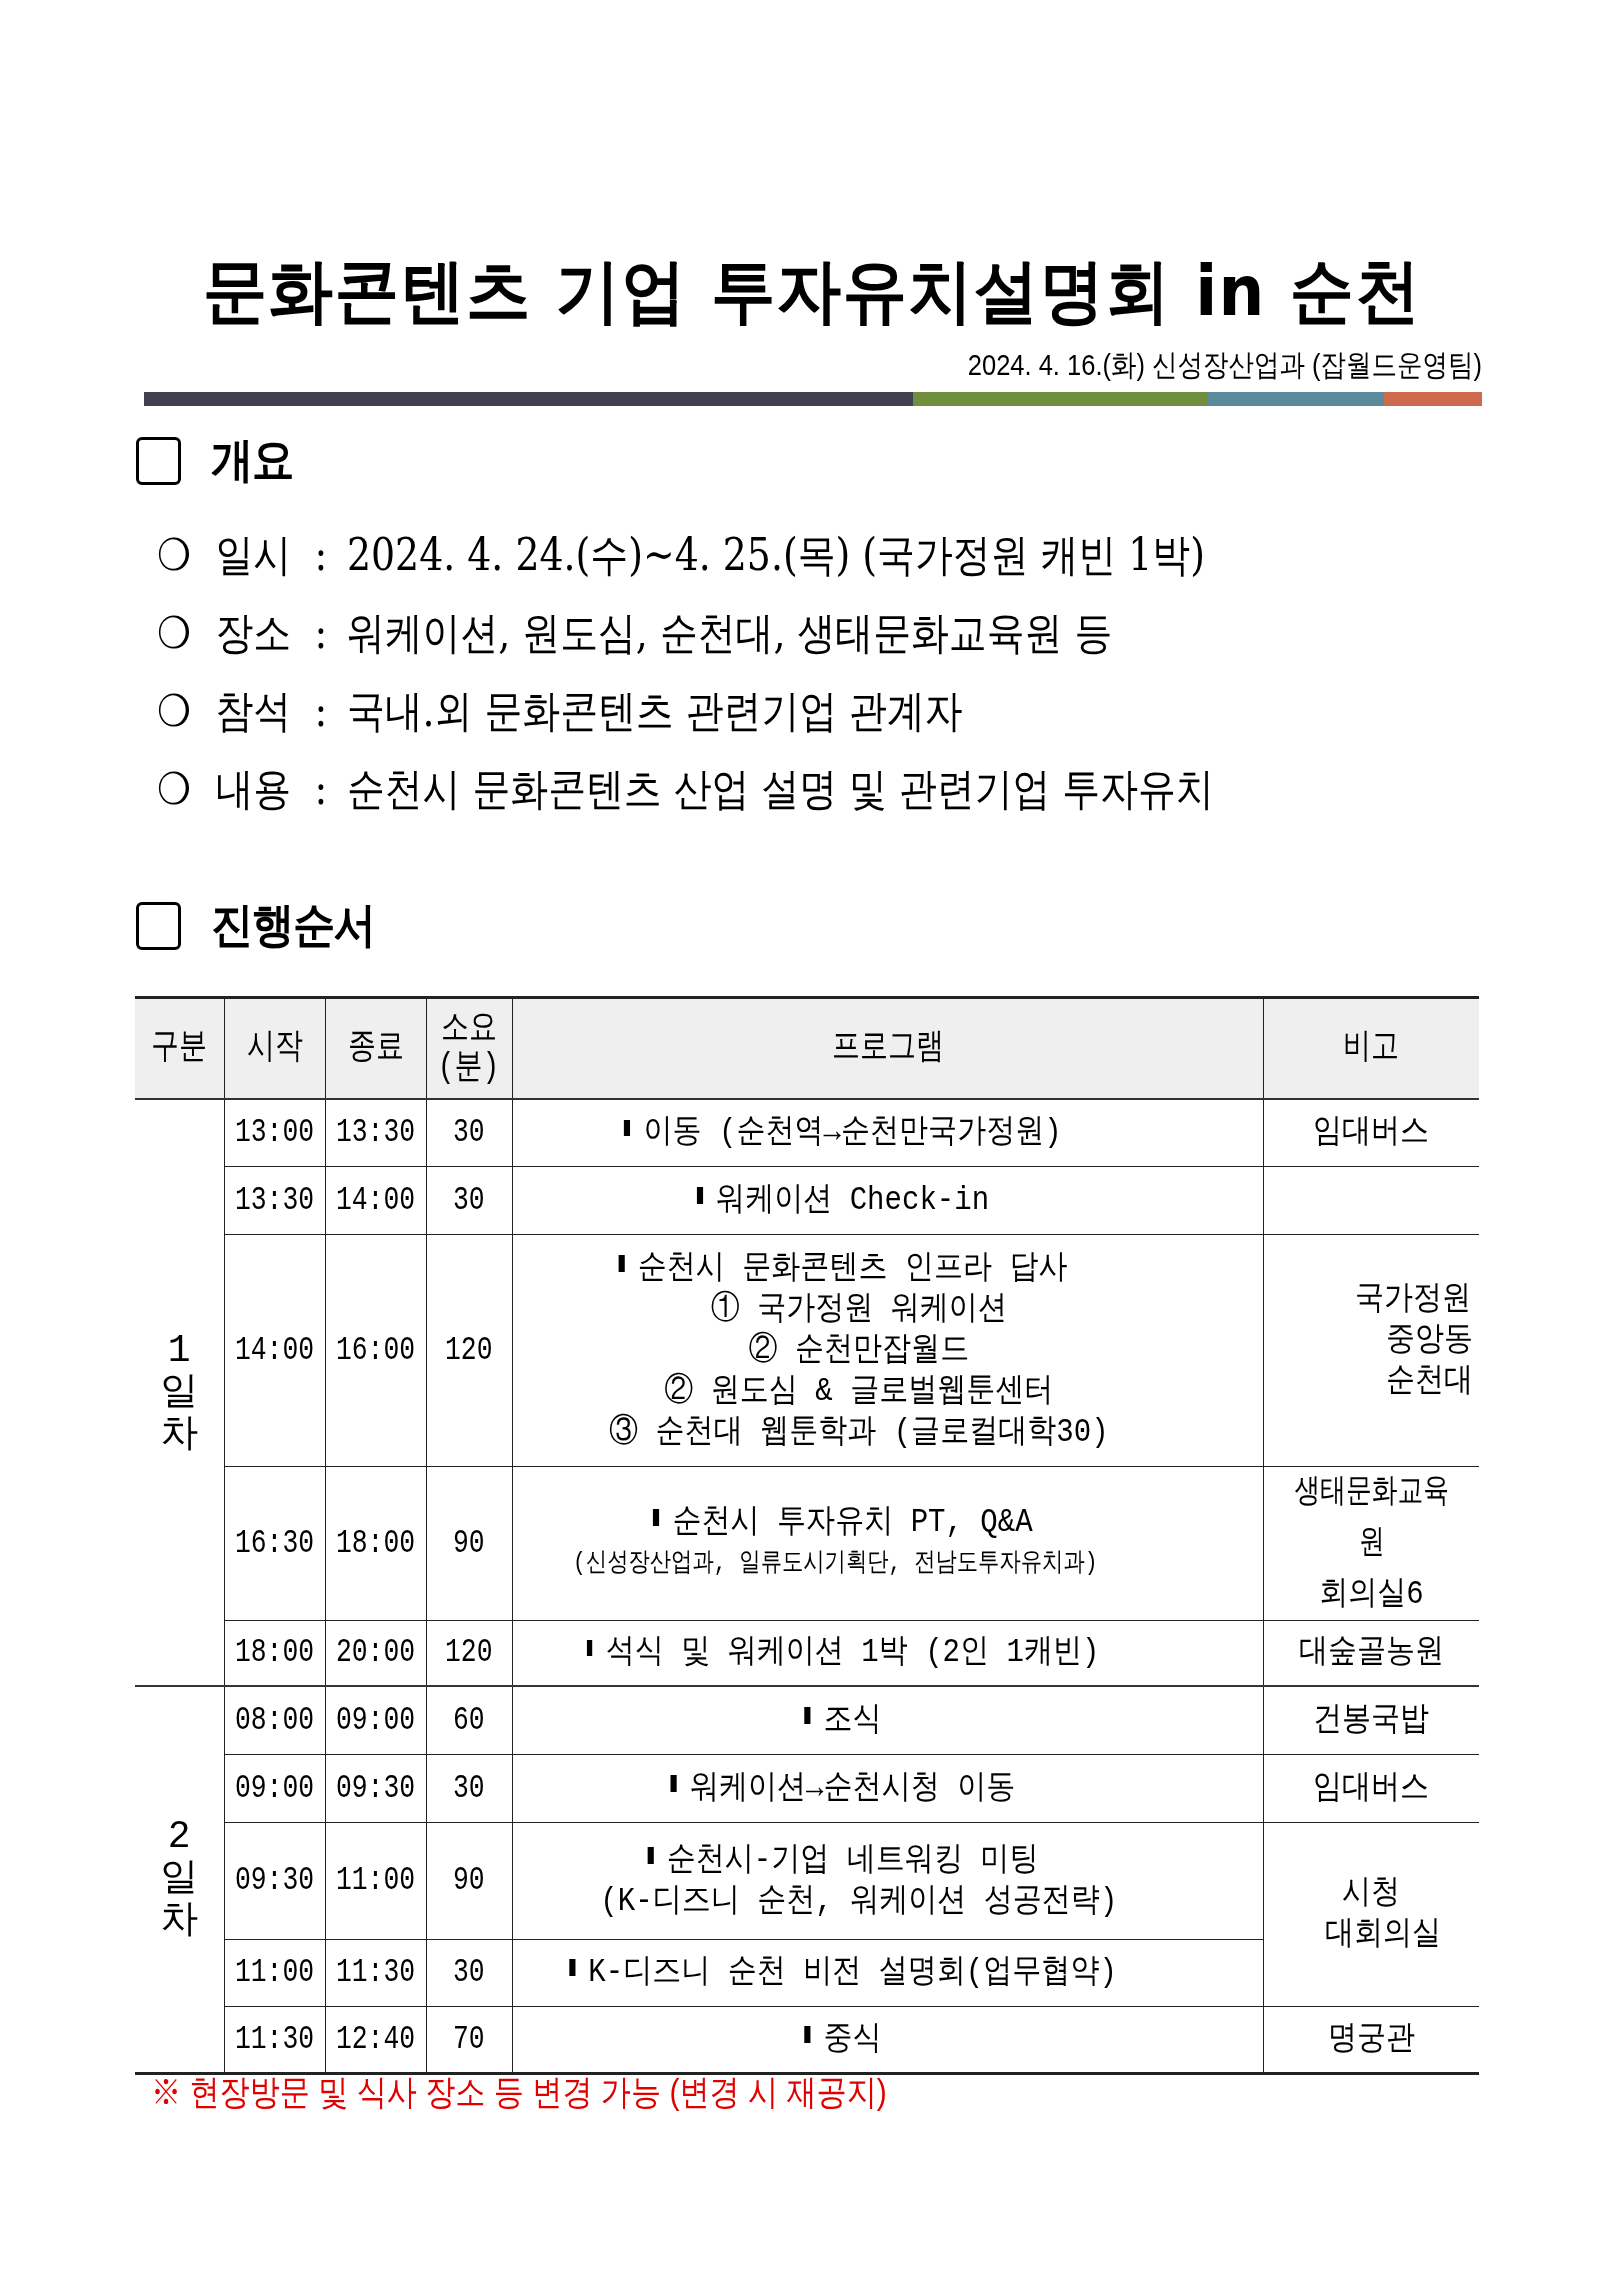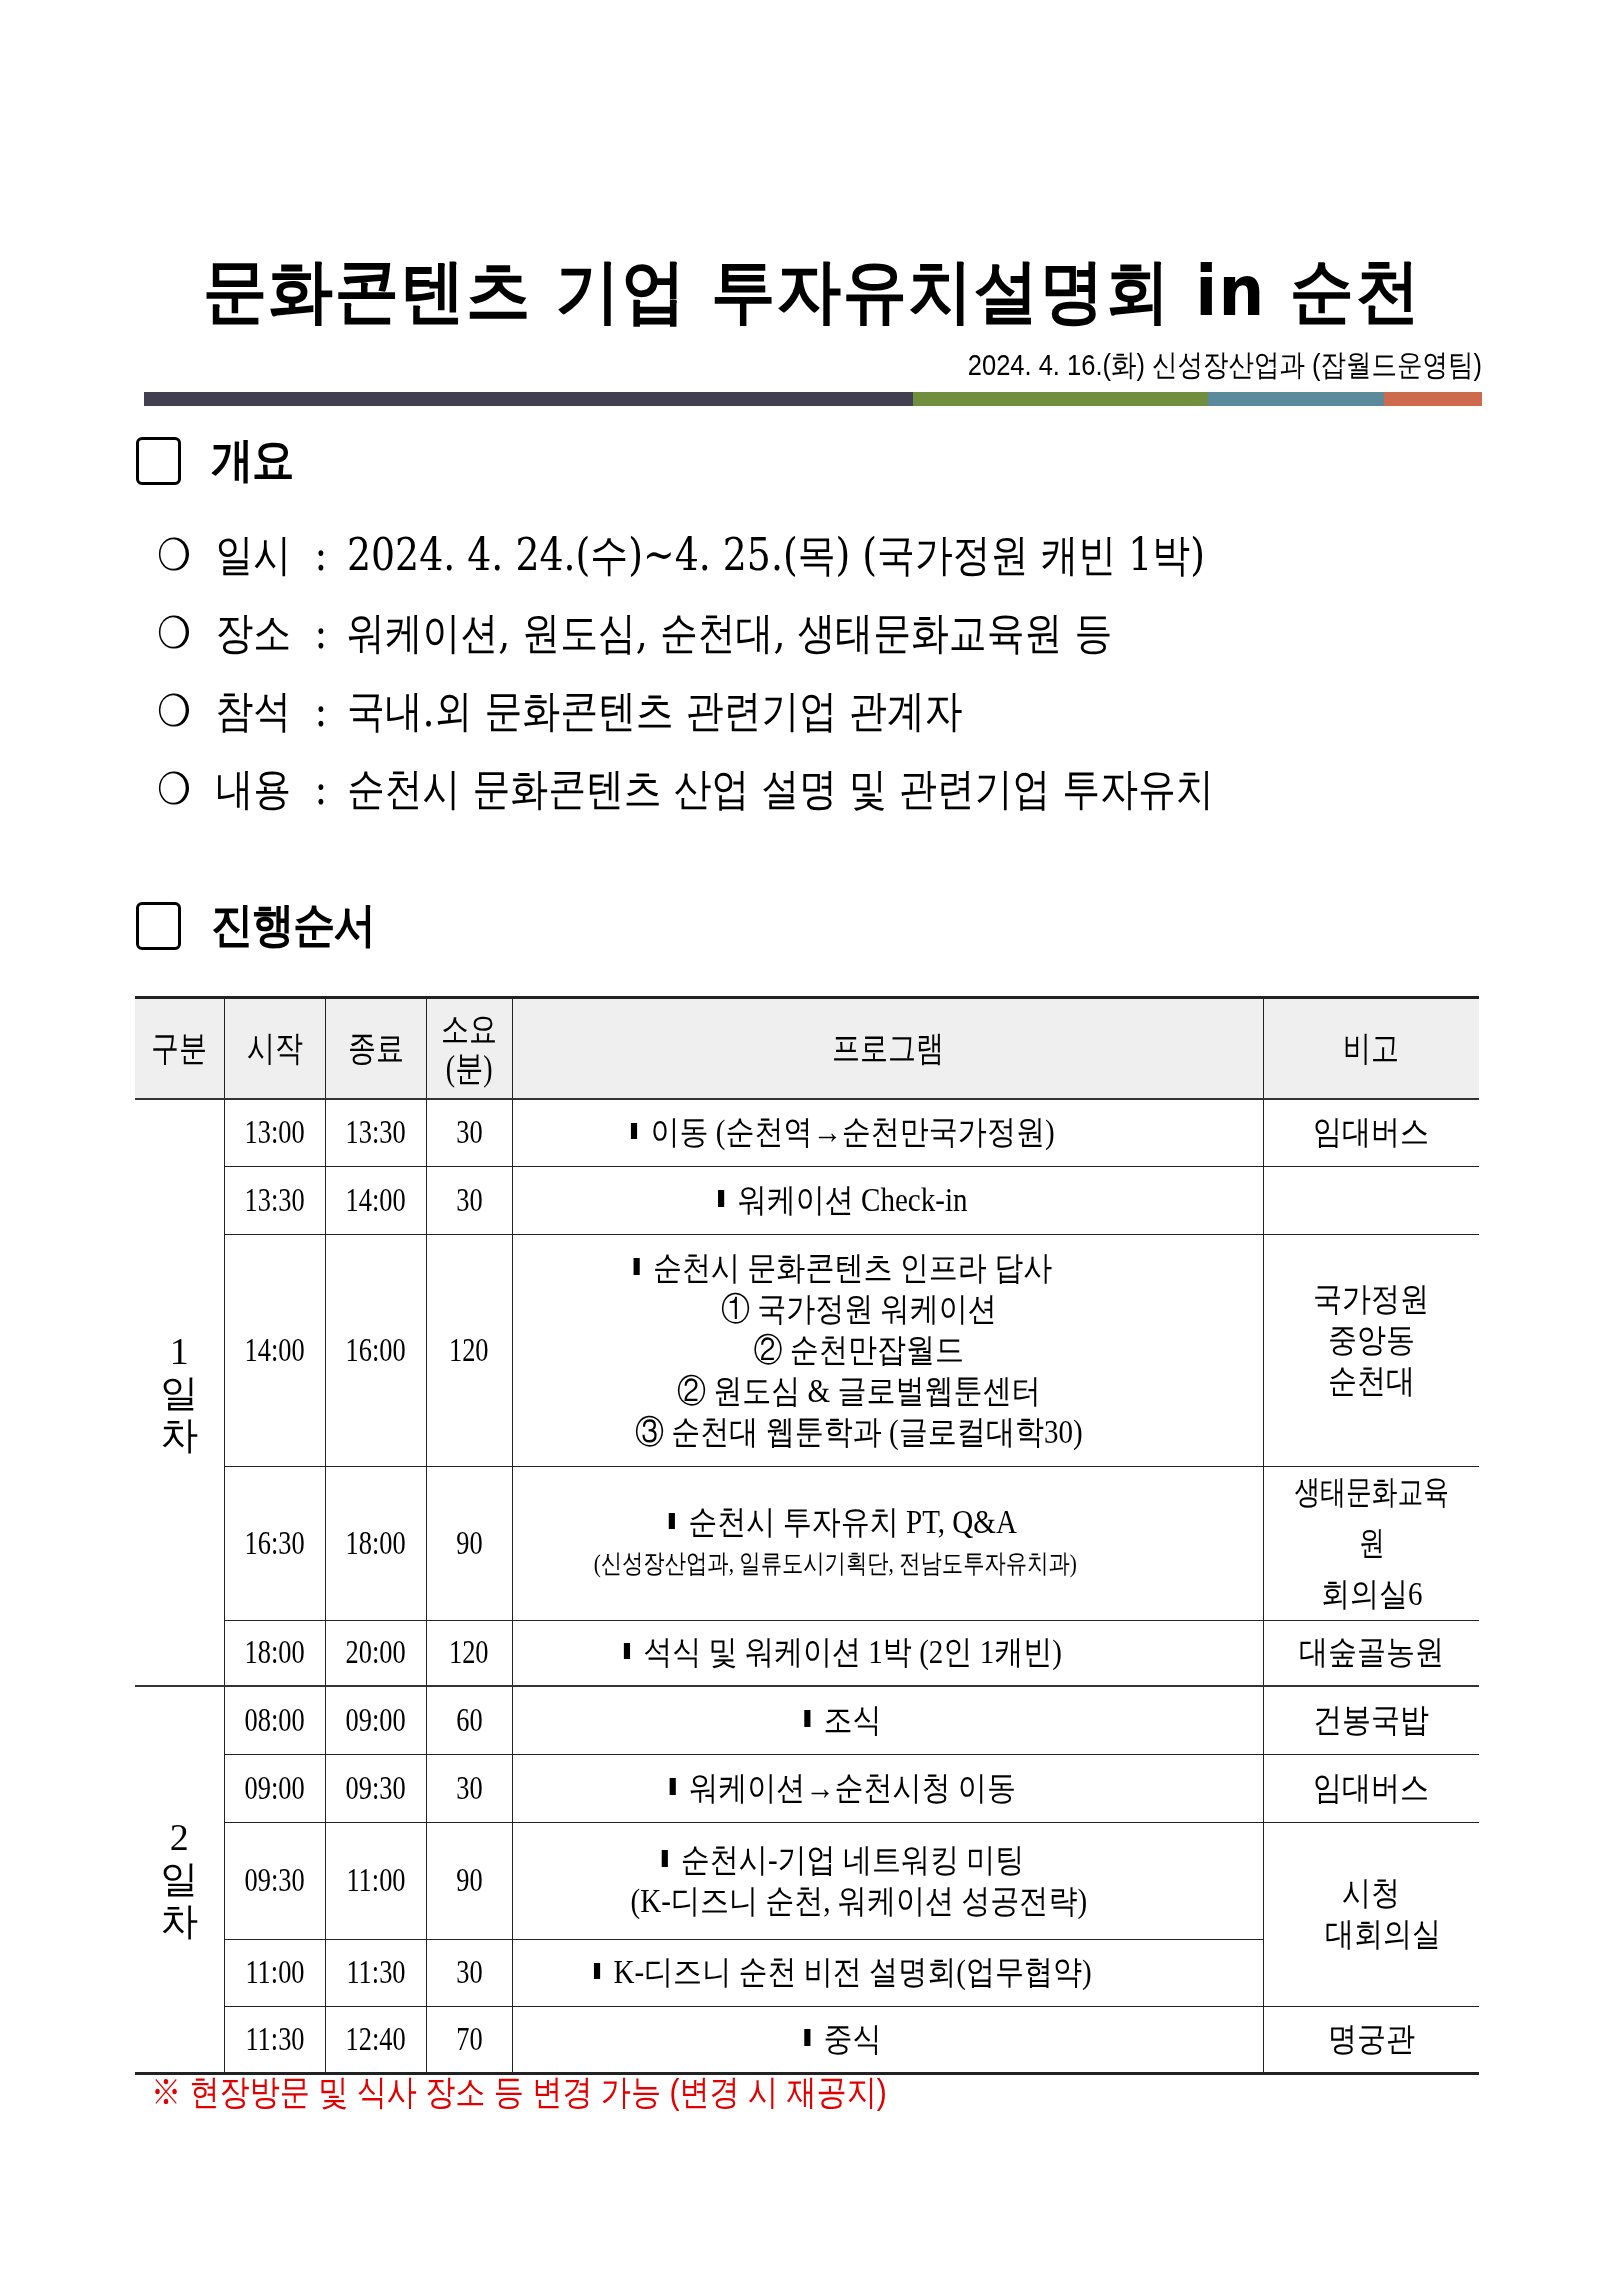--- a/index.html
+++ b/index.html
@@ -9,21 +9,21 @@
   .subtitle { right:142px; top:347px; font-family:"Liberation Sans", sans-serif; font-size:30px; transform:scaleX(0.85); transform-origin:right; line-height:36px; }
   .colorbar { left:144px; top:392px; width:1338px; height:13.6px; display:flex; }
   .colorbar div { height:100%; }
   .section-head { left:136px; display:flex; align-items:center; height:53px; }
   .checkbox-icon { width:45px; height:48px; border:3.8px solid #000; border-radius:6px; box-sizing:border-box; }
   .section-title { margin-left:30px; font-weight:bold; font-size:47px; letter-spacing:-1.5px; transform:scaleX(0.9); transform-origin:left; }
   .bullet-line { left:157px; font-family:"DejaVu Serif", serif; font-size:44px; line-height:53px; white-space:nowrap; transform:scaleX(0.86); transform-origin:left; display:flex; }
   .bullet-line .circ { width:38px; display:inline-block; margin-right:30px; }
   .bullet-line .lbl { margin-right:12px; }
   .bullet-line .colon { margin:0 23px 0 15px; }
-  table.sched { position:absolute; left:135px; top:996px; width:1344px; border-collapse:collapse; font-family:Liberation Serif, serif; font-size:33px; table-layout:fixed; }
+  table.sched { position:absolute; left:135px; top:996px; width:1344px; border-collapse:collapse; font-family:Liberation Mono, monospace; font-size:33px; table-layout:fixed; }
   table.sched th, table.sched td { border:1.1px solid #222; text-align:center; vertical-align:middle; padding:0; }
   table.sched th { background:#efefef; font-weight:normal; height:99px; font-size:35px; line-height:39px; }
   table.sched tr.top th { border-top:3px solid #222; }
   table.sched td:first-child, table.sched th:first-child { border-left:none; }
   table.sched td:last-child, table.sched th:last-child { border-right:none; }
   table.sched tr.head-bottom th { border-bottom:2.3px solid #333; }
   .time-txt { display:inline-block; transform:scaleX(0.8); }
   td.prog { text-align:left; padding-left:13.6px; line-height:41px; }
   .prog-line { white-space:nowrap; transform:scaleX(0.88); transform-origin:left; }
   .prog-sub { padding-left:36px; white-space:nowrap; transform:scaleX(0.88); transform-origin:left; }
@@ -129,21 +129,21 @@
     <td><span class="time-txt">14:00</span></td>
     <td><span class="time-txt">16:00</span></td>
     <td><span class="time-txt">120</span></td>
     <td class="prog">
       <div class="prog-line"><span class="sq"></span><span>순천시 문화콘텐츠 인프라 답사</span></div>
       <div class="prog-sub">① 국가정원 워케이션</div>
       <div class="prog-sub">② 순천만잡월드</div>
       <div class="prog-sub">② 원도심 &amp; 글로벌웹툰센터</div>
       <div class="prog-sub">③ 순천대 웹툰학과 (글로컬대학30)</div>
     </td>
-    <td class="note" style="vertical-align:top;padding-top:44px;">
+    <td class="note" style="vertical-align:top;padding-top:44px;text-align:right;">
       <div class="note-txt">국가정원</div><br>
       <div class="note-txt" style="margin-top:-41px">중앙동</div><br>
       <div class="note-txt" style="margin-top:-41px">순천대</div>
     </td>
   </tr>
   <tr style="height:114px">
     <td><span class="time-txt">16:30</span></td>
     <td><span class="time-txt">18:00</span></td>
     <td><span class="time-txt">90</span></td>
     <td class="prog">

